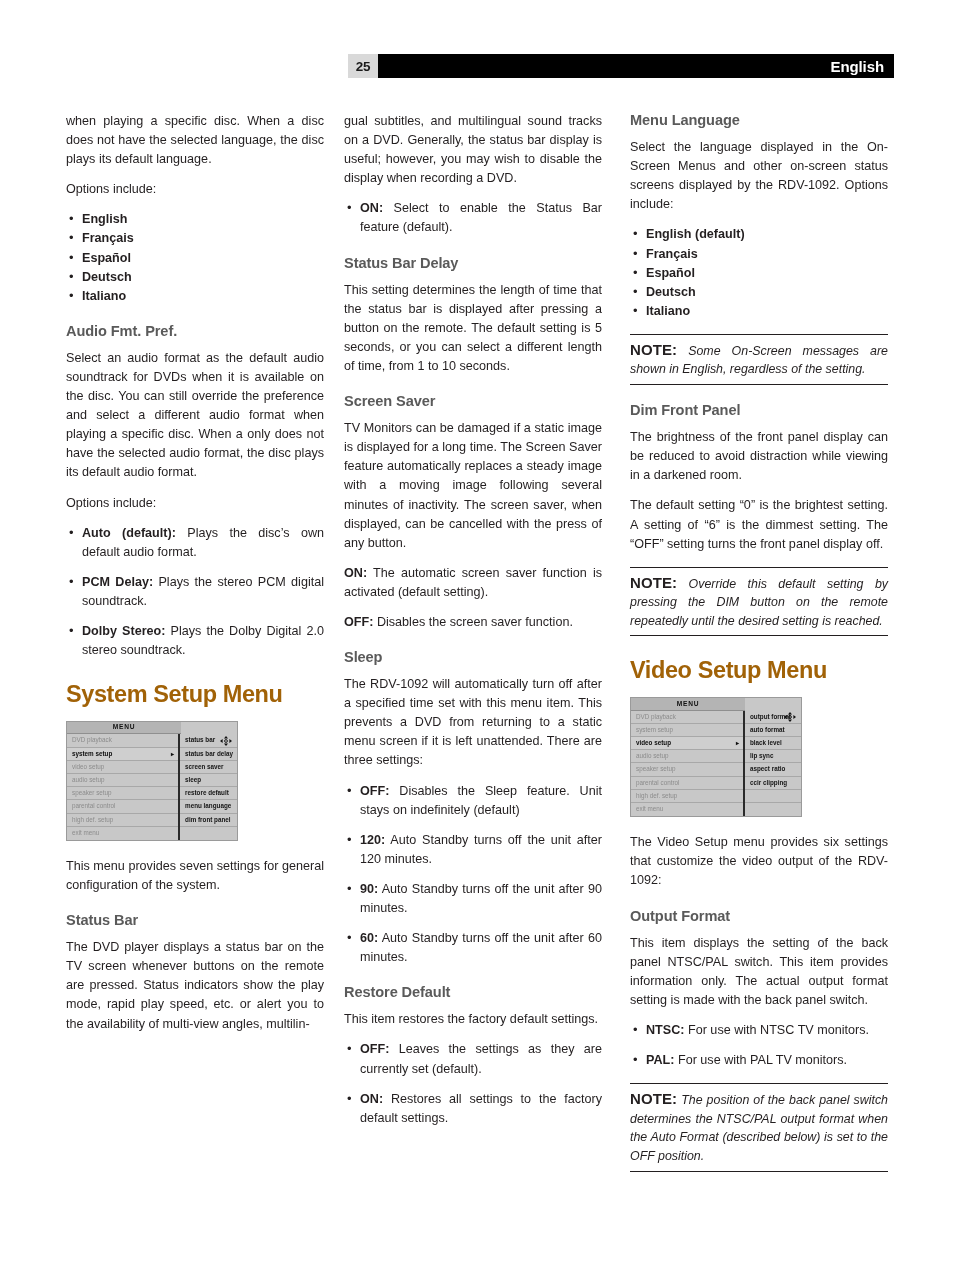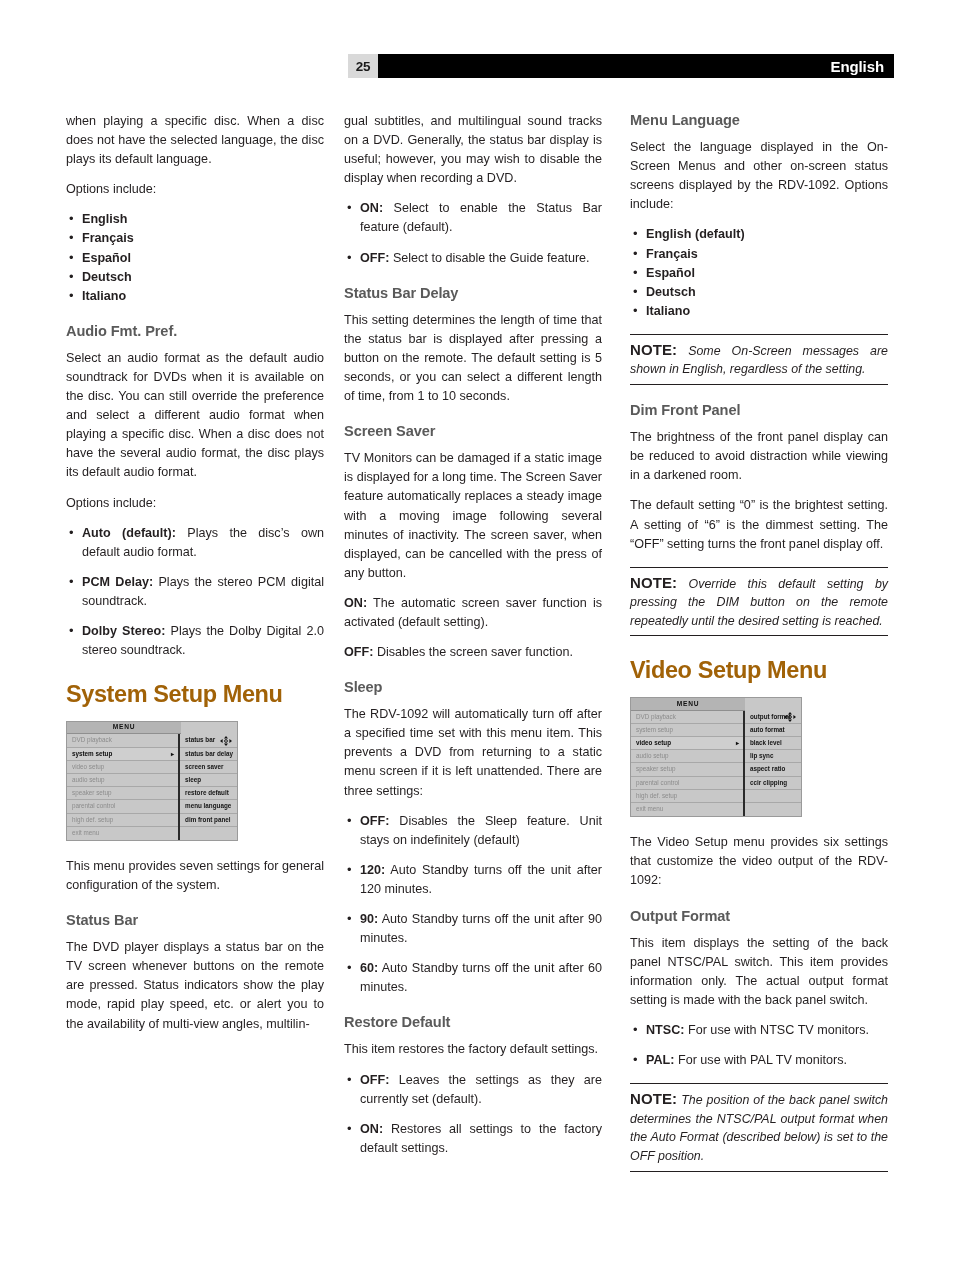--- a/index.html
+++ b/index.html
@@ -211,21 +211,21 @@
     <p>Options include:</p>
     <ul class="bullets compact">
         <li><b>English</b></li>
         <li><b>Français</b></li>
         <li><b>Español</b></li>
         <li><b>Deutsch</b></li>
         <li><b>Italiano</b></li>
       </ul>
 
     <h3 class="sub-title">Audio Fmt. Pref.</h3>
-    <p>Select an audio format as the default audio soundtrack for DVDs when it is available on the disc. You can still override the preference and select a different audio format when playing a specific disc. When a disc does not have the several audio format, the disc plays its default audio format.</p>
+    <p>Select an audio format as the default audio soundtrack for DVDs when it is available on the disc. You can still override the preference and select a different audio format when playing a specific disc. When a only does not have the selected audio format, the disc plays its default audio format.</p>
     <p>Options include:</p>
     <ul class="bullets">
         <li><b>Auto (default):</b> Plays the disc’s own default audio format.</li>
         <li><b>PCM Delay:</b> Plays the stereo PCM digital soundtrack.</li>
         <li><b>Dolby Stereo:</b> Plays the Dolby Digital 2.0 stereo soundtrack.</li>
       </ul>
 
     <h2 class="section-title">System Setup Menu</h2>
 
     <div class="osd">
@@ -298,21 +298,20 @@
 
     <p>This menu provides seven settings for general configuration of the system.</p>
     <h3 class="sub-title">Status Bar</h3>
     <p>The DVD player displays a status bar on the TV screen whenever buttons on the remote are pressed. Status indicators show the play mode, rapid play speed, etc. or alert you to the availability of multi-view angles, multilin-</p>
   </div>
 
   <div class="col col-2">
     <p>gual subtitles, and multilingual sound tracks on a DVD. Generally, the status bar display is useful; however, you may wish to disable the display when recording a DVD.</p>
     <ul class="bullets">
         <li><b>ON:</b> Select to enable the Status Bar feature (default).</li>
-        <li><b>OFF:</b> Select to disable the Guide feature.</li>
       </ul>
 
     <h3 class="sub-title">Status Bar Delay</h3>
     <p>This setting determines the length of time that the status bar is displayed after pressing a button on the remote. The default setting is 5 seconds, or you can select a different length of time, from 1 to 10 seconds.</p>
 
     <h3 class="sub-title">Screen Saver</h3>
     <p>TV Monitors can be damaged if a static image is displayed for a long time. The Screen Saver feature automatically replaces a steady image with a moving image following several minutes of inactivity. The screen saver, when displayed, can be cancelled with the press of any button.</p>
     <p><b>ON:</b> The automatic screen saver function is activated (default setting).</p>
     <p><b>OFF:</b> Disables the screen saver function.</p>
 

